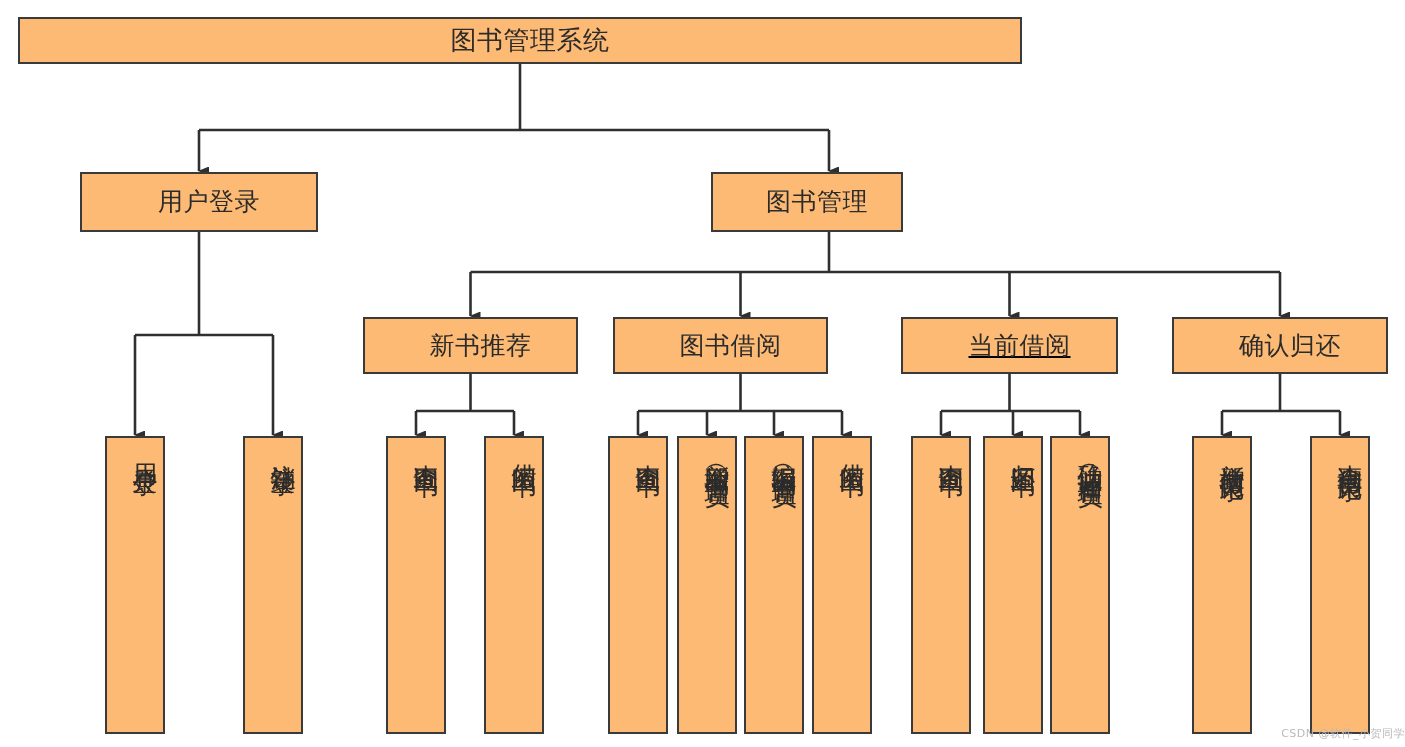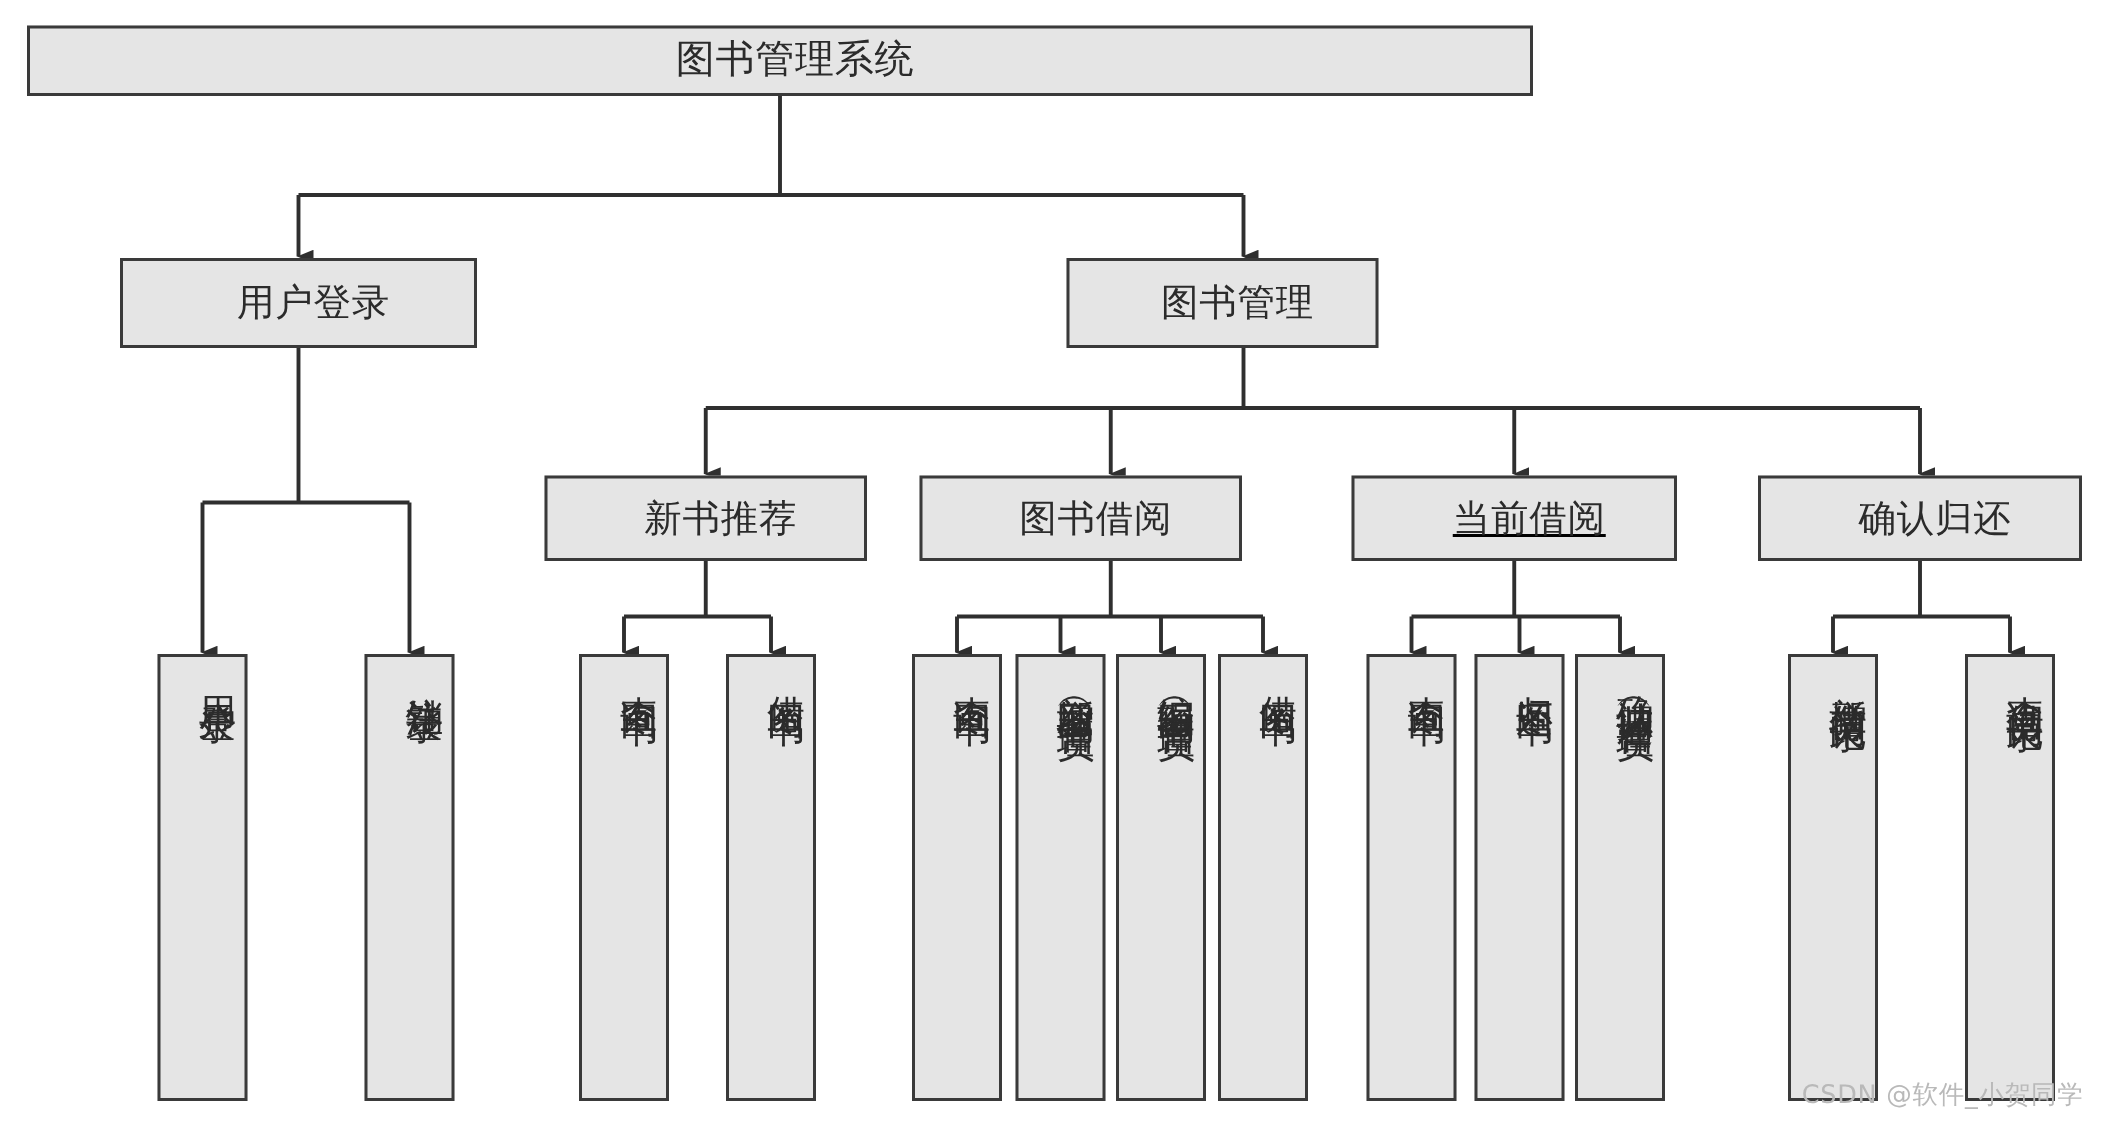--- a/index.html
+++ b/index.html
@@ -21,21 +21,21 @@
   #tree-svg {
     position: absolute;
     top: 0;
     left: 0;
     width: 1405px;
     height: 747px;
   }
   .node-box {
     position: absolute;
     box-sizing: border-box;
-    background: #e5e5e5;
+    background: #fdba74;
     border: 2.5px solid #3a3a3a;
     display: flex;
     align-items: center;
     justify-content: center;
     overflow: hidden;
     padding-left: 20px;
   }
   .node-label {
     color: #2b2b2b;
     text-align: center;
@@ -56,23 +56,23 @@
     text-orientation: upright;
     font-size: 25px;
     letter-spacing: 3px;
     line-height: 1;
   }
   .root-box .node-label {
     font-size: 26px;
   }
   .watermark {
     position: absolute;
-    right: 16px;
+    right: 0;
     bottom: 6px;
-    font-size: 17px;
+    font-size: 11px;
     color: #b9b9b9;
     letter-spacing: 0.5px;
     white-space: nowrap;
     pointer-events: none;
   }
 </style>
 </head>
 <body>
 
 <div id="diagram-root">
@@ -120,21 +120,21 @@
       </g>
   </svg>
 
   <div id="node-layer">
       <div class="node-box orient-h root-box" style="left: 18px; top: 17px; width: 1004px; height: 47px;">
         <span class="node-label">图书管理系统</span>
       </div>
       <div class="node-box orient-h" style="left: 80px; top: 172px; width: 238px; height: 60px;">
         <span class="node-label">用户登录</span>
       </div>
-      <div class="node-box orient-h" style="left: 711px; top: 172px; width: 208px; height: 60px;">
+      <div class="node-box orient-h" style="left: 711px; top: 172px; width: 192px; height: 60px;">
         <span class="node-label">图书管理</span>
       </div>
       <div class="node-box orient-h" style="left: 363px; top: 317px; width: 215px; height: 57px;">
         <span class="node-label">新书推荐</span>
       </div>
       <div class="node-box orient-h" style="left: 613px; top: 317px; width: 215px; height: 57px;">
         <span class="node-label">图书借阅</span>
       </div>
       <div class="node-box orient-h" style="left: 901px; top: 317px; width: 217px; height: 57px; text-decoration: underline;">
         <span class="node-label">当前借阅</span>

